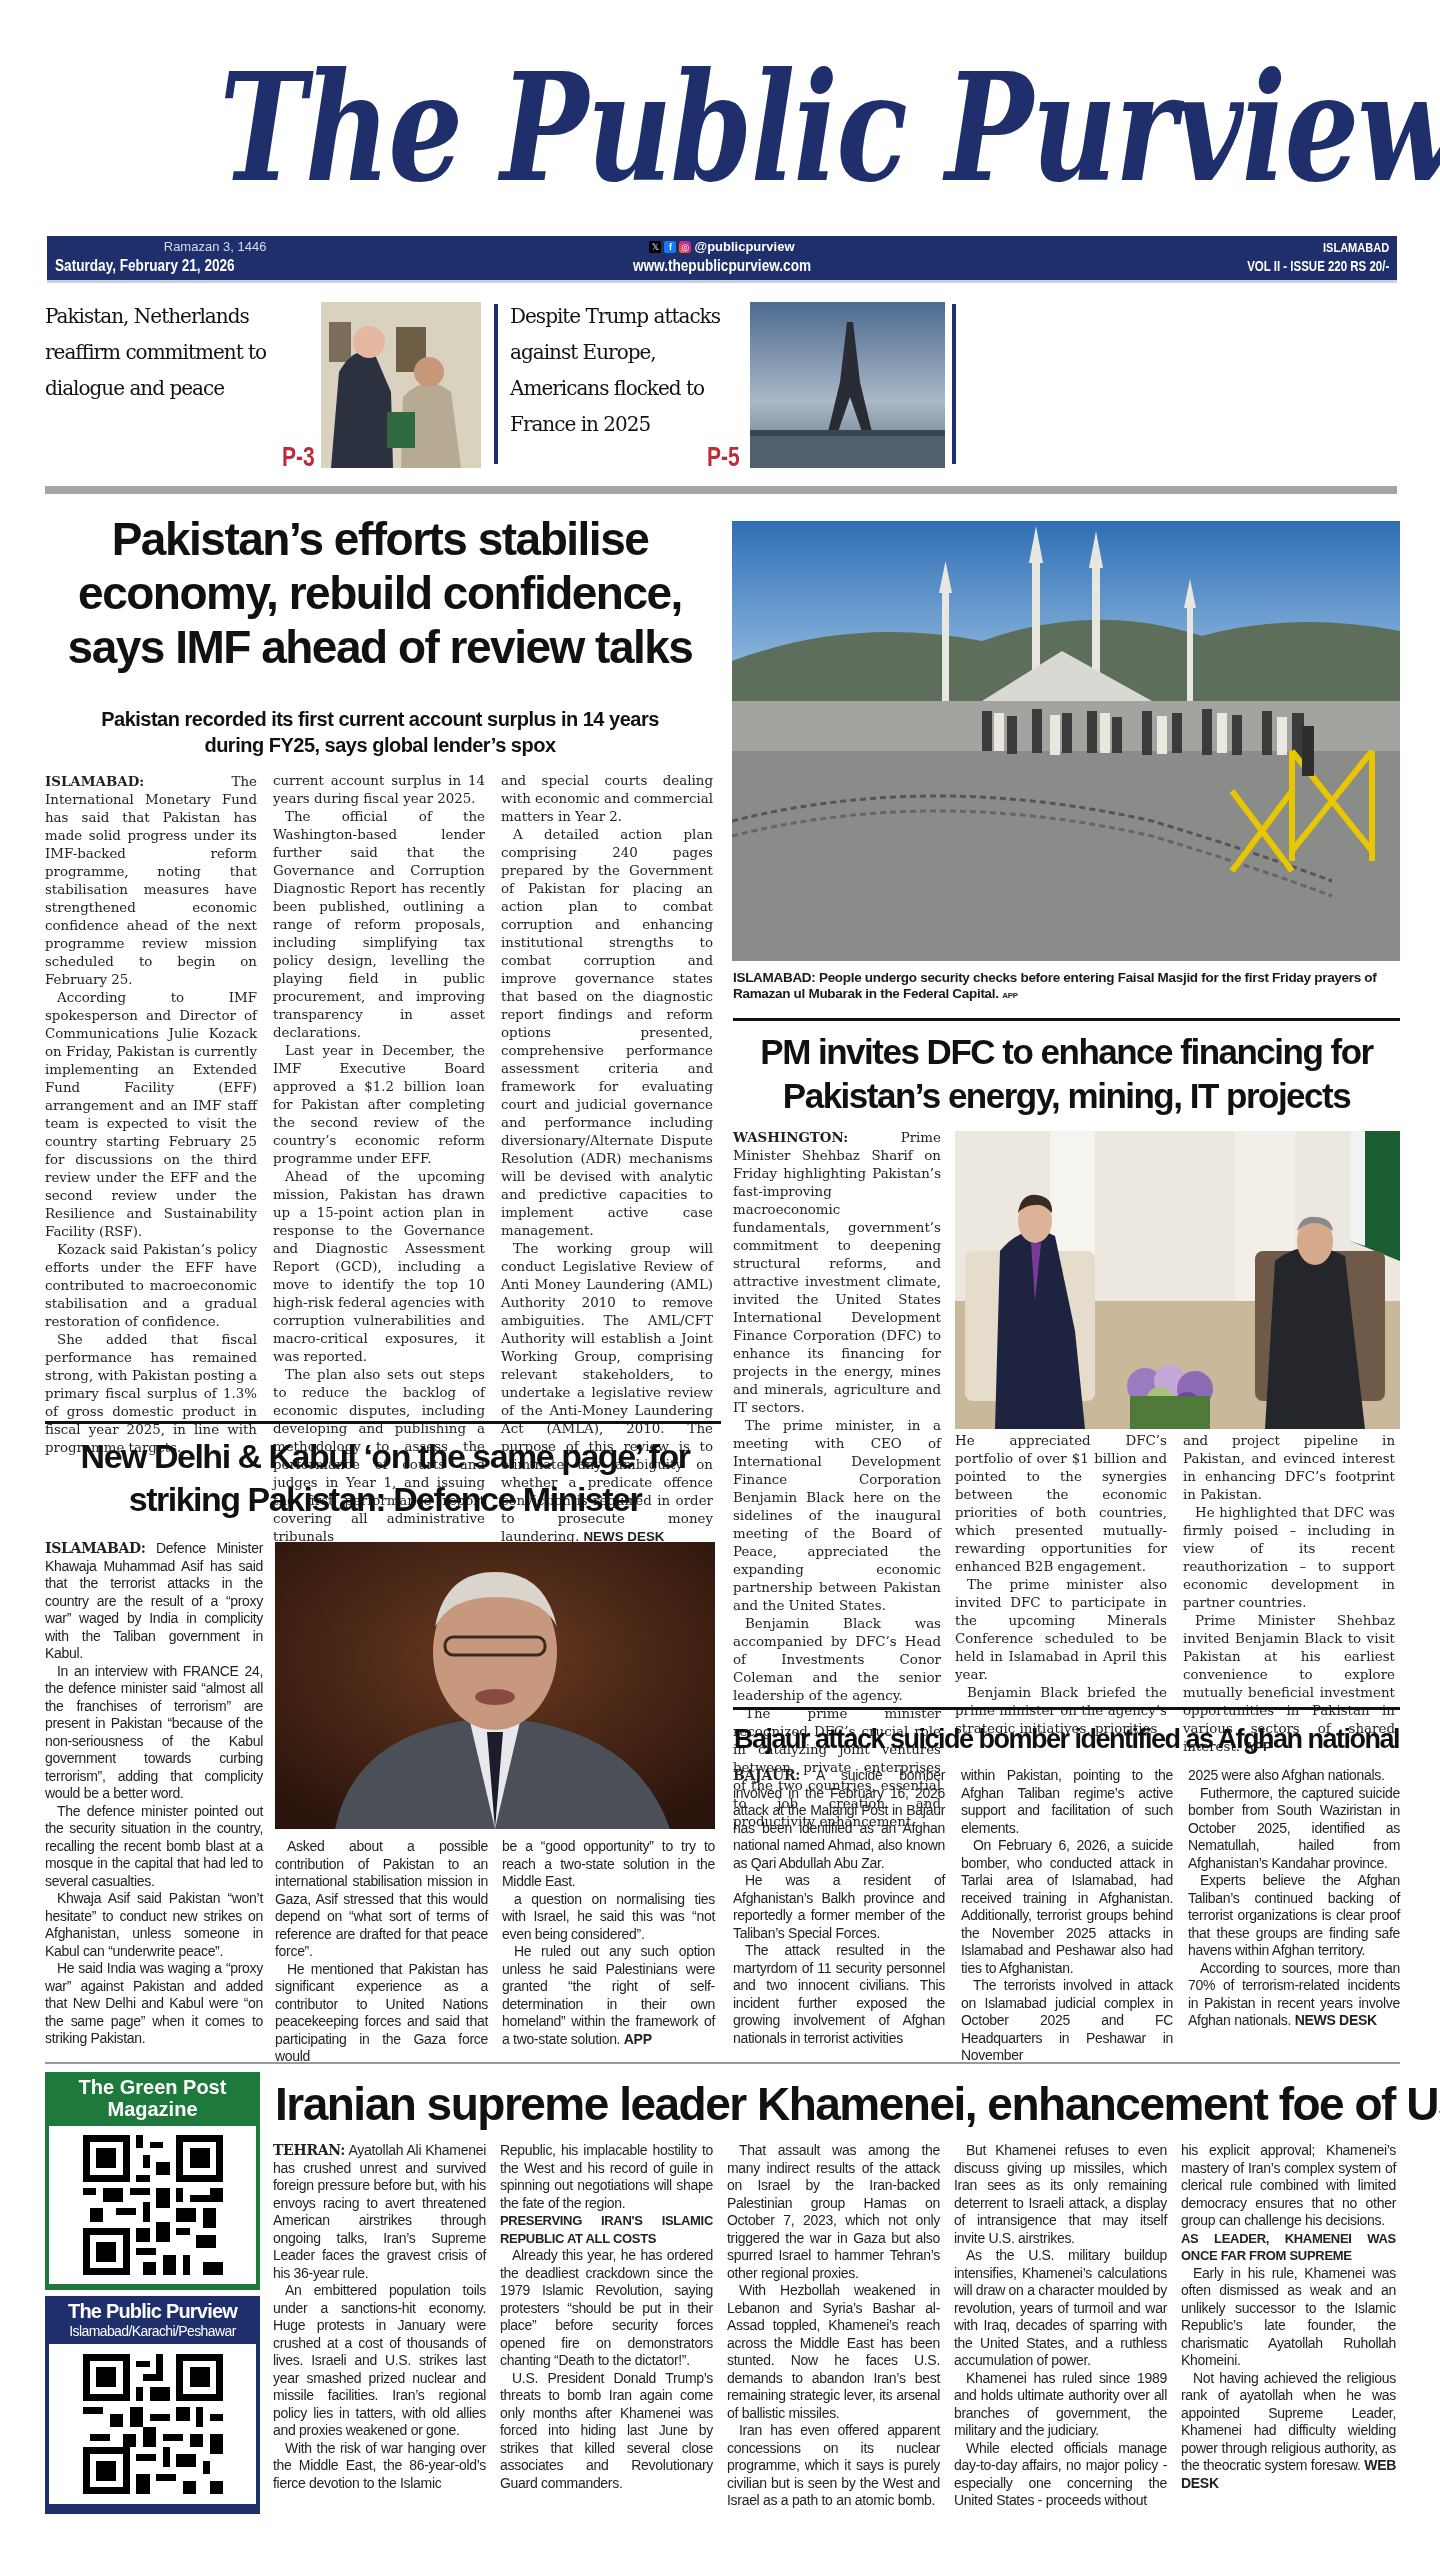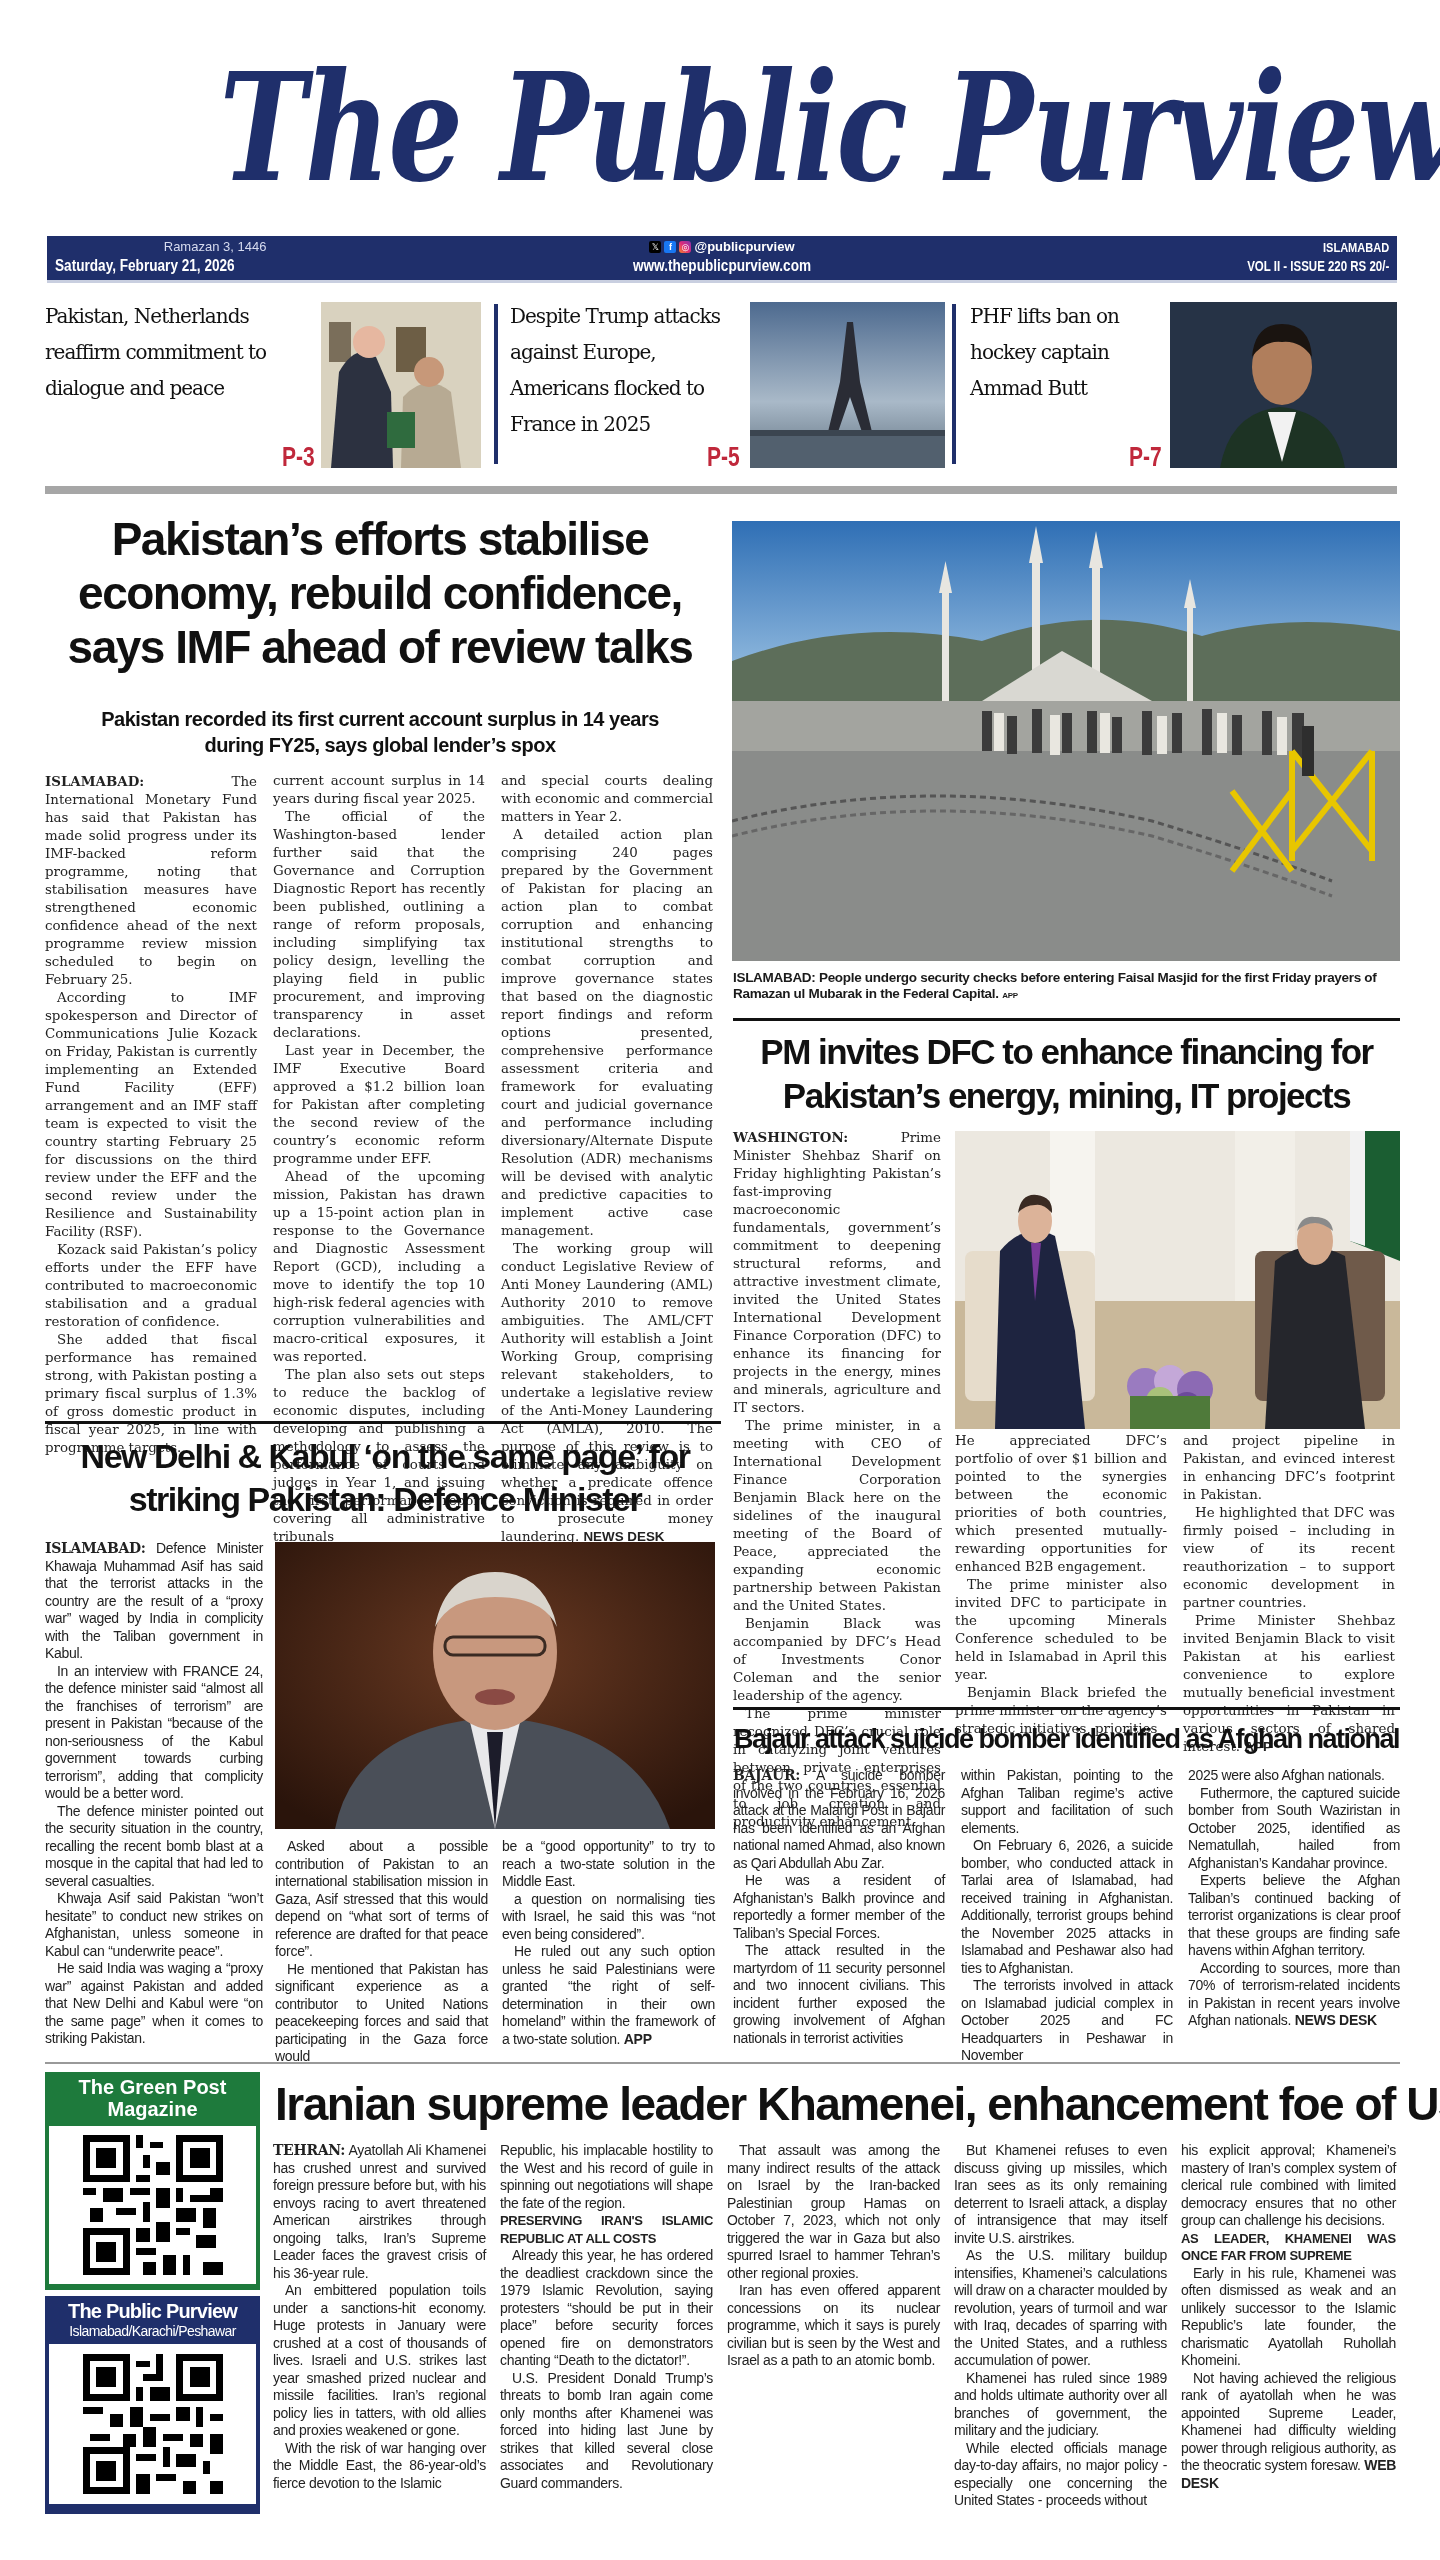--- a/index.html
+++ b/index.html
@@ -104,34 +104,20 @@
             </linearGradient>
           </defs>
         <rect width="195" height="166" fill="url(#sky)"></rect>
         <path d="M97 20 L103 20 L110 80 L122 130 L112 130 L100 95 L88 130 L78 130 L90 80 Z" fill="#2a2c35"></path>
         <rect x="0" y="128" width="195" height="38" fill="#52606e"></rect>
         <rect x="0" y="128" width="195" height="6" fill="#3b4550"></rect>
       </svg>
     </div>
   </div>
   <div class="teaser-divider" style="left:907px;"></div>
-  <div class="teaser" style="left:925px; width:427px;">
-    <div class="teaser-text" style="width:180px;">PHF lifts ban on hockey captain Ammad Butt</div>
-    <div class="teaser-page" style="right:235px; bottom:0;">P-7</div>
-    <div class="teaser-img" style="left:200px; width:227px;">
-      <svg width="227" height="166" viewBox="0 0 227 166">
-        <rect width="227" height="166" fill="#1f2a3a"></rect>
-        <rect x="0" y="0" width="227" height="166" fill="#2b3a4e" opacity="0.6"></rect>
-        <path d="M50 166 Q60 110 110 105 Q165 110 175 166 Z" fill="#1d3324"></path>
-        <path d="M98 110 L112 160 L126 110 Z" fill="#f2f2f2"></path>
-        <ellipse cx="112" cy="65" rx="30" ry="38" fill="#b07e5c"></ellipse>
-        <path d="M82 55 Q85 22 112 22 Q140 22 142 55 Q130 38 112 40 Q94 38 82 55 Z" fill="#1a1410"></path>
-      </svg>
-    </div>
-  </div>
 </div>
 
 <div class="gray-rule"></div>
 
 <div class="headline" style="position:absolute; left:40px; top:512px; width:680px; font-size:46px; line-height:54px;">Pakistan’s efforts stabilise economy, rebuild confidence, says IMF ahead of review talks</div>
 <div class="headline" style="position:absolute; left:70px; top:706px; width:620px; font-size:20px; line-height:26px; letter-spacing:-0.5px;">Pakistan recorded its first current account surplus in 14 years during FY25, says global lender’s spox</div>
 
 <div class="col body-text" style="left:45px; top:772px; width:212px;">
   <p><span class="dateline">ISLAMABAD:</span> <span>The International Monetary Fund has said that Pakistan has made solid progress under its IMF-backed reform programme, noting that stabilisation measures have strengthened economic confidence ahead of the next programme review mission scheduled to begin on February 25.</span></p>
   <p>According to IMF spokesperson and Director of Communications Julie Kozack on Friday, Pakistan is currently implementing an Extended Fund Facility (EFF) arrangement and an IMF staff team is expected to visit the country starting February 25 for discussions on the third review under the EFF and the second review under the Resilience and Sustainability Facility (RSF).</p>
@@ -425,20 +411,21 @@
   <p>With the risk of war hanging over the Middle East, the 86-year-old’s fierce devotion to the Islamic</p>
 </div>
 <div class="col body-text cond" style="left:500px; top:2142px; width:213px;">
   <p style="text-indent:0;">Republic, his implacable hostility to the West and his record of guile in spinning out negotiations will shape the fate of the region.</p>
   <p class="subhead">PRESERVING IRAN'S ISLAMIC REPUBLIC AT ALL COSTS</p>
   <p>Already this year, he has ordered the deadliest crackdown since the 1979 Islamic Revolution, saying protesters “should be put in their place” before security forces opened fire on demonstrators chanting “Death to the dictator!”.</p>
   <p>U.S. President Donald Trump’s threats to bomb Iran again come only months after Khamenei was forced into hiding last June by strikes that killed several close associates and Revolutionary Guard commanders.</p>
 </div>
 <div class="col body-text cond" style="left:727px; top:2142px; width:213px;">
   <p style="text-indent:12px;">That assault was among the many indirect results of the attack on Israel by the Iran-backed Palestinian group Hamas on October 7, 2023, which not only triggered the war in Gaza but also spurred Israel to hammer Tehran’s other regional proxies.</p>
+  <p>With Hezbollah weakened in Lebanon and Syria’s Bashar al-Assad toppled, Khamenei’s reach across the Middle East has been stunted. Now he faces U.S. demands to abandon Iran’s best remaining strategic lever, its arsenal of ballistic missiles.</p>
   <p>Iran has even offered apparent concessions on its nuclear programme, which it says is purely civilian but is seen by the West and Israel as a path to an atomic bomb.</p>
 </div>
 <div class="col body-text cond" style="left:954px; top:2142px; width:213px;">
   <p style="text-indent:12px;">But Khamenei refuses to even discuss giving up missiles, which Iran sees as its only remaining deterrent to Israeli attack, a display of intransigence that may itself invite U.S. airstrikes.</p>
   <p>As the U.S. military buildup intensifies, Khamenei’s calculations will draw on a character moulded by revolution, years of turmoil and war with Iraq, decades of sparring with the United States, and a ruthless accumulation of power.</p>
   <p>Khamenei has ruled since 1989 and holds ultimate authority over all branches of government, the military and the judiciary.</p>
   <p>While elected officials manage day-to-day affairs, no major policy - especially one concerning the United States - proceeds without</p>
 </div>
 <div class="col body-text cond" style="left:1181px; top:2142px; width:215px;">
   <p style="text-indent:0;">his explicit approval; Khamenei’s mastery of Iran’s complex system of clerical rule combined with limited democracy ensures that no other group can challenge his decisions.</p>

